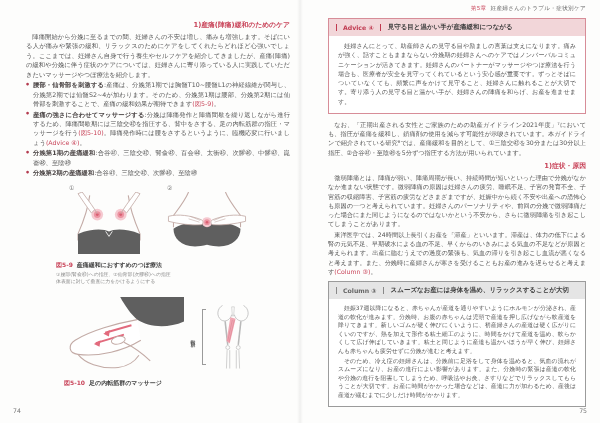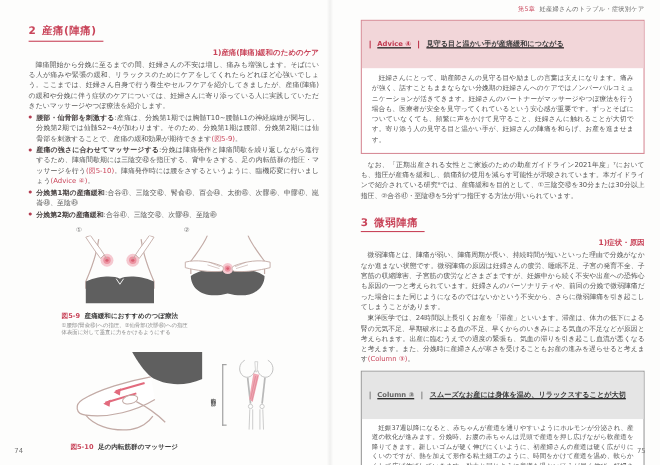--- a/index.html
+++ b/index.html
@@ -44,21 +44,21 @@
   .figcap .flabel{color:#c9455a;font-weight:bold;margin-right:4px;}
   .figcap .ftitle{font-weight:bold;color:#3e3e3e;}
   .fignote{font-size:4.9px;color:#8a8a8a;line-height:1.5;margin-left:30px;}
 
   .fig510-row{display:flex;justify-content:center;align-items:center;gap:6px;margin-top:12px;}
   .muscle-label{writing-mode:vertical-rl;font-size:5px;color:#555;letter-spacing:1px;}
   .muscle-bracket{width:3px;height:54px;border:1px solid #9a9a9a;border-right:none;}
 
   
   .tbox{border:1px solid #d78d98;margin-top:2px;background:#fff;}
-  .tbox-head{display:flex;align-items:center;background:#f2d6d9;padding:17px 7px;text-decoration:underline;}
+  .tbox-head{display:flex;align-items:center;background:#f2d6d9;padding:4px 7px;}
   .tbox-tag{font-size:6.2px;font-weight:bold;color:#c03a50;border-left:1px solid #c03a50;
     border-right:1px solid #c03a50;padding:0 6px;margin-right:7px;white-space:nowrap;}
   .tbox-title{font-size:6.5px;font-weight:bold;color:#3d3d3d;}
   .tbox-body{padding:5px 9px 6px 9px;}
   .tbox-body .body-text{font-size:6.1px;line-height:1.52;}
 
   .cbox{border:1px solid #9b9b9b;}
   .cbox .tbox-head{background:#e5e5e5;}
   .cbox .tbox-tag{color:#666;border-color:#888;}
   .cbox .tbox-body .body-text{font-size:5.9px;line-height:1.45;}
@@ -67,25 +67,20 @@
   .pageno.l{left:13px;}
   .pageno.r{right:13px;}
 </style>
 </head>
 <body>
 
 <div class="spread">
 
   <div class="page-left">
 
-    <div class="sec-head">
-      <span class="inner">
-        <span class="num">2</span><span>産痛(陣痛)</span>
-      </span>
-    </div>
 
     <div class="sub-head">1)産痛(陣痛)緩和のためのケア</div>
 
     <p class="body-text indent">陣痛開始から分娩に至るまでの間、妊婦さんの不安は増し、痛みも増強します。そばにいる人が痛みや緊張の緩和、リラックスのためにケアをしてくれたらどれほど心強いでしょう。ここまでは、妊婦さん自身で行う養生やセルフケアを紹介してきましたが、産痛(陣痛)の緩和や分娩に伴う症状のケアについては、妊婦さんに寄り添っている人に実践していただきたいマッサージやつぼ療法を紹介します。</p>
 
     <p class="body-text bullet-item"><span class="lead">腰部・仙骨部を刺激する</span><span>:産痛は、分娩第1期では胸髄T10~腰髄L1の神経線維が関与し、分娩第2期では仙髄S2~4が加わります。そのため、分娩第1期は腰部、分娩第2期には仙骨部を刺激することで、産痛の緩和効果が期待できます</span><span class="figref">(図5-9)</span><span>。</span></p>
 
     <p class="body-text bullet-item"><span class="lead">産痛の強さに合わせてマッサージする</span><span>:分娩は陣痛発作と陣痛間歇を繰り返しながら進行するため、陣痛間歇期には三陰交㊷を指圧する、背中をさする、足の内転筋群の指圧・マッサージを行う</span><span class="figref">(図5-10)</span><span>。陣痛発作時には腰をさするというように、臨機応変に行いましょう</span><span class="figref">(Advice ④)</span><span>。</span></p>
 
 
@@ -180,25 +175,20 @@
         <span class="tbox-tag">Advice ④</span>
         <span class="tbox-title">見守る目と温かい手が産痛緩和につながる</span>
       </div>
       <div class="tbox-body">
         <p class="body-text indent">妊婦さんにとって、助産師さんの見守る目や励ましの言葉は支えになります。痛みが強く、話すこともままならない分娩期の妊婦さんへのケアではノンバーバルコミュニケーションが活きてきます。妊婦さんのパートナーがマッサージやつぼ療法を行う場合も、医療者が安全を見守ってくれているという安心感が重要です。ずっとそばについていなくても、頻繁に声をかけて見守ること、妊婦さんに触れることが大切です。寄り添う人の見守る目と温かい手が、妊婦さんの陣痛を和らげ、お産を進ませます。</p>
       </div>
     </div>
 
     <p class="body-text indent" style="margin-top:6px;">なお、「正期出産される女性とご家族のための助産ガイドライン2021年度」⁷においても、指圧が産痛を緩和し、鎮痛剤の使用を減らす可能性が示唆されています。本ガイドラインで紹介されている研究⁸では、産痛緩和を目的として、①三陰交㊷を30分または30分以上指圧、②合谷㊶・至陰㊾を5分ずつ指圧する方法が用いられています。</p>
 
-    <div class="sec-head" style="margin-top:7px;">
-      <span class="inner">
-        <span class="num">3</span><span>微弱陣痛</span>
-      </span>
-    </div>
 
     <div class="sub-head">1)症状・原因</div>
 
     <p class="body-text indent">微弱陣痛とは、陣痛が弱い、陣痛周期が長い、持続時間が短いといった理由で分娩がなかなか進まない状態です。微弱陣痛の原因は妊婦さんの疲労、睡眠不足、子宮の発育不全、子宮筋の収縮障害、子宮筋の疲労などさまざまですが、妊娠中から続く不安や出産への恐怖心も原因の一つと考えられています。妊婦さんのパーソナリティや、前回の分娩で微弱陣痛だった場合にまた同じようになるのではないかという不安から、さらに微弱陣痛を引き起こしてしまうことがあります。</p>
 
     <p class="body-text indent"><span>東洋医学では、24時間以上長引くお産を「滞産」といいます。滞産は、体力の低下による腎の元気不足、早期破水による血の不足、早くからのいきみによる気血の不足などが原因と考えられます。出産に臨むうえでの過度の緊張も、気血の滞りを引き起こし血流が悪くなると考えます。また、分娩時に産婦さんが寒さを受けることもお産の進みを遅らせると考えます</span><span class="figref">(Column ③)</span><span>。</span></p>
 
     <div class="tbox cbox" style="margin-top:5px;">
       <div class="tbox-head">
         <span class="tbox-tag">Column ③</span>

